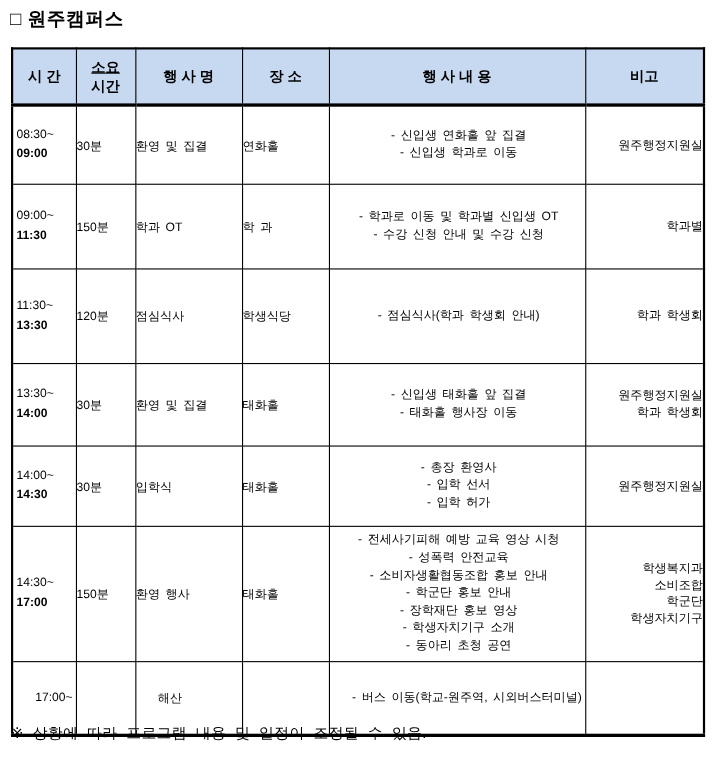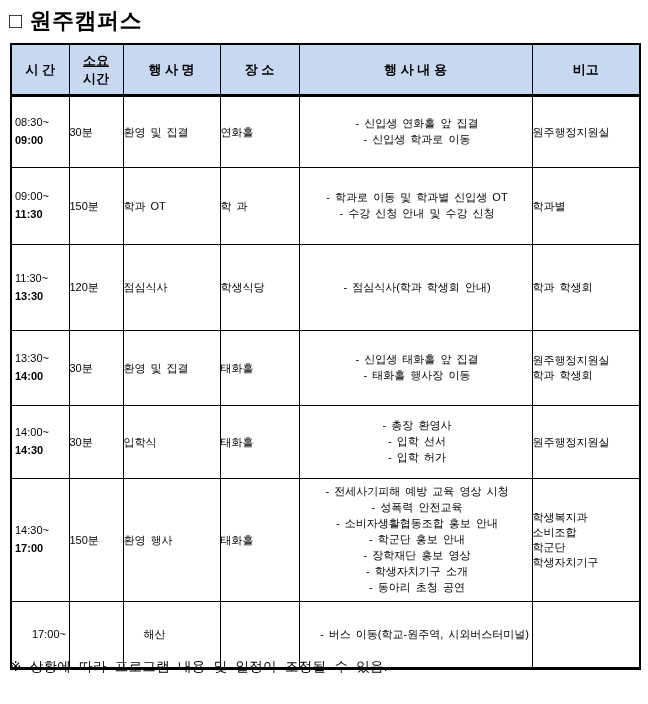--- a/index.html
+++ b/index.html
@@ -6,21 +6,21 @@
   body {
     width: 648px; height: 704px;
     background: #ffffff;
     font-family: "Liberation Sans", "DejaVu Sans", sans-serif;
     color: #000;
   }
   .page { position: relative; width: 648px; height: 704px; overflow: hidden; }
 
   .doc-title {
     position: absolute; top: 6px; left: 9px;
-    font-size: 22px; font-weight: bold; letter-spacing: 0.5px;
+    font-size: 17px; font-weight: bold; letter-spacing: 0.5px;
   }
 
   table.schedule {
     position: absolute; top: 43px; left: 10px;
     width: 631px;
     border-collapse: collapse;
     table-layout: fixed;
     border: 2px solid #000;
     border-bottom: 3px solid #000;
   }
@@ -40,21 +40,21 @@
     line-height: 1.35;
   }
   .dur-underline { text-decoration: underline; }
 
   td.c-time { padding: 0 3px; }
   .time-start { text-align: left; line-height: 1.6; }
   .time-end   { text-align: left; line-height: 1.6; font-weight: bold; }
   td.c-center { word-spacing: 2px; }
   td.c-details { padding: 2px 2px 2px 5px; text-align: left; word-spacing: 2px; }
   .detail-line { line-height: 1.45; white-space: nowrap; text-align: center; }
-  td.c-note { text-align: left; word-spacing: 2px; }
+  td.c-note { text-align: right; word-spacing: 2px; }
   .note-line { line-height: 1.35; }
 
   tr.r1 td { height: 66px; }
   tr.r2 td { height: 72px; }
   tr.r3 td { height: 81px; }
   tr.r4 td { height: 70px; }
   tr.r5 td { height: 68px; }
   tr.r6 td { height: 118px; }
   tr.r7 td { height: 61px; padding-left: 20px; }
 

